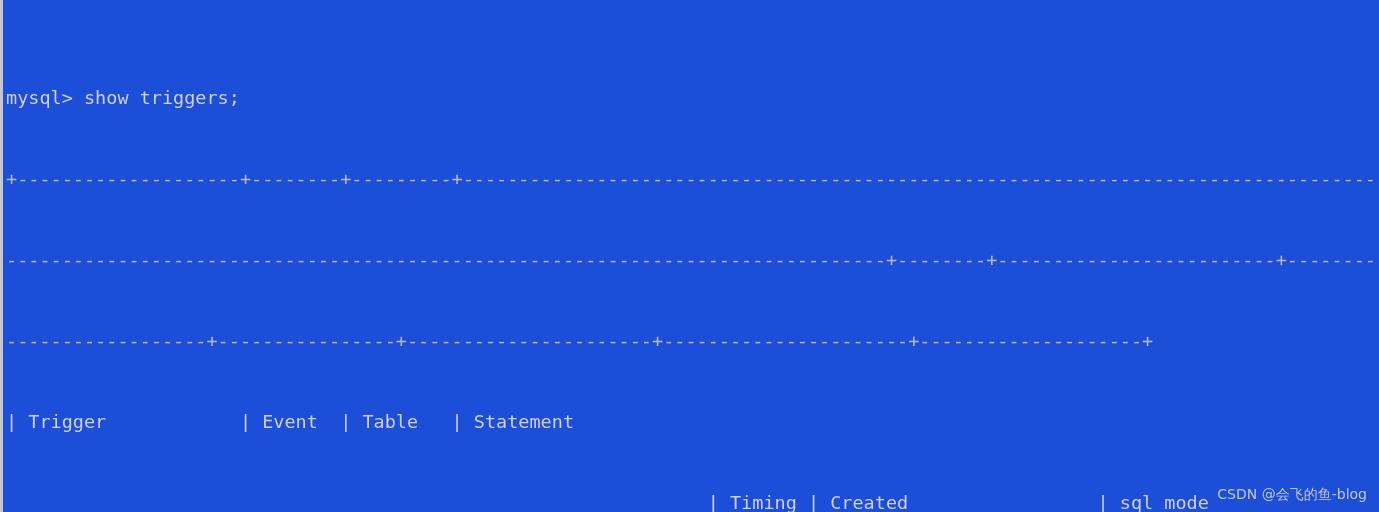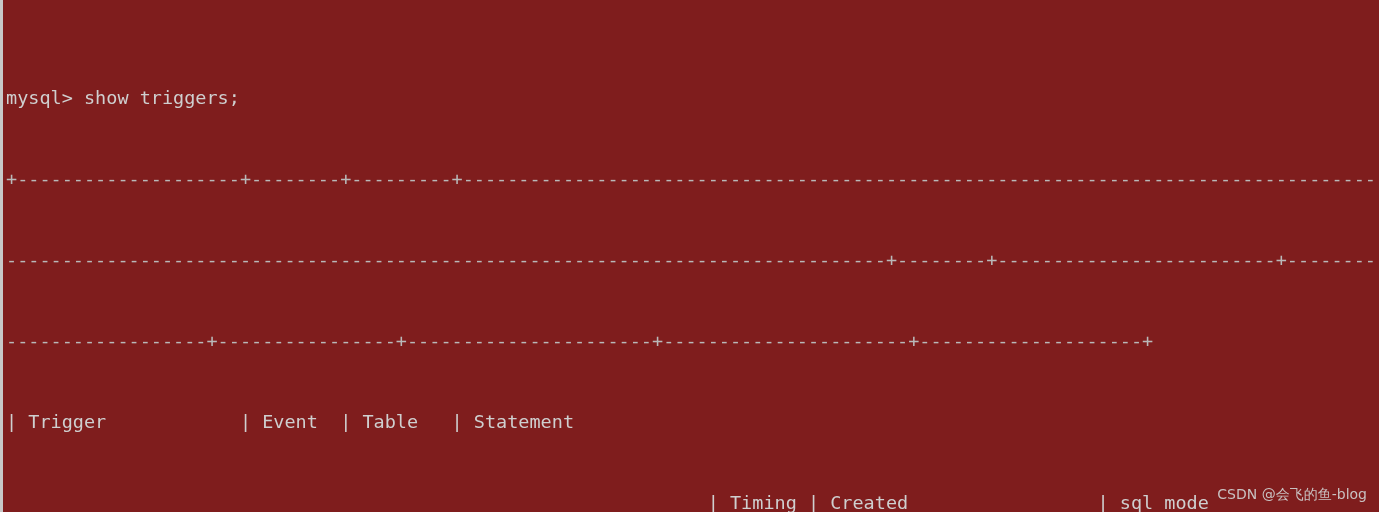--- a/index.html
+++ b/index.html
@@ -12,21 +12,21 @@
     width: 1379px;
     height: 512px;
     overflow: hidden;
     font-family: "DejaVu Sans Mono", "Liberation Mono", monospace;
   }
 
   #terminal {
     position: relative;
     width: 1379px;
     height: 512px;
-    background: #7f1d1d;
+    background: #1d4ed8;
     box-sizing: border-box;
     border-left: 3px solid #c8c8c8;
     overflow: hidden;
   }
 
   #screen {
     position: absolute;
     left: 0;
     top: 0;
     padding: 3px 0 0 3px;

